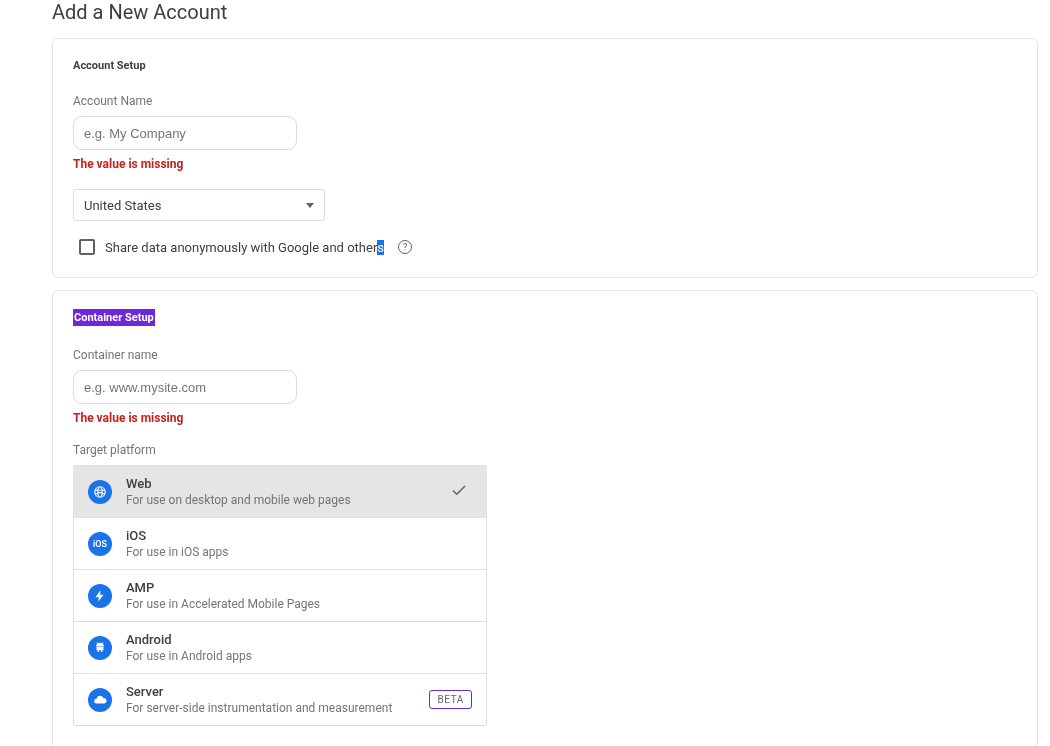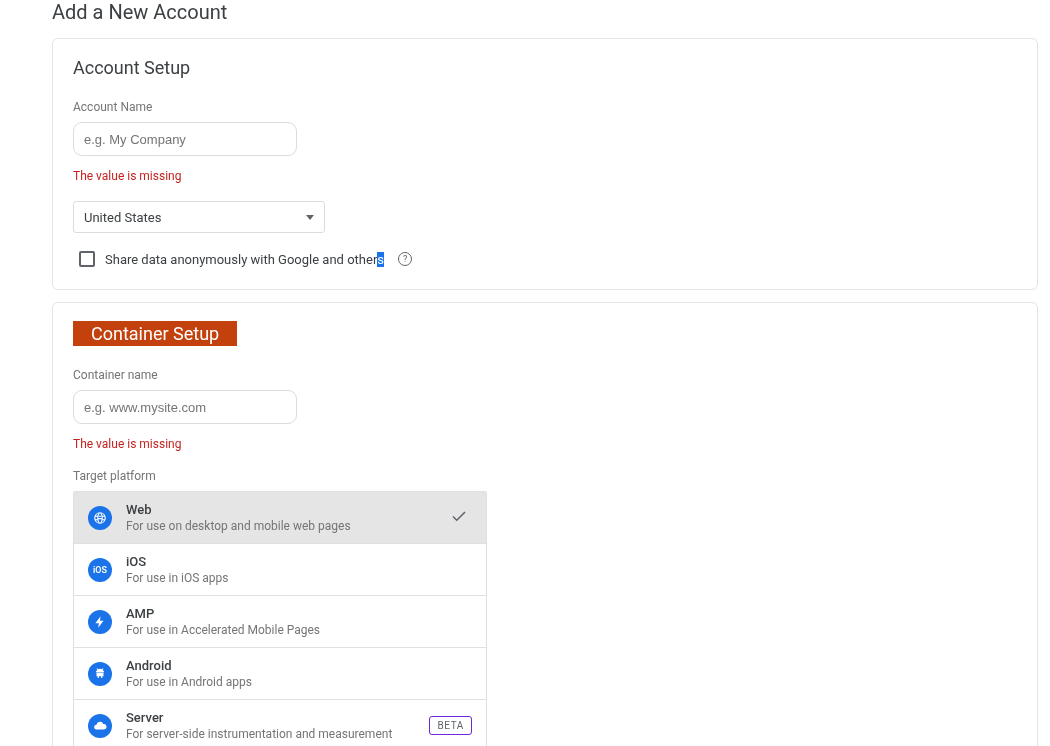--- a/index.html
+++ b/index.html
@@ -18,51 +18,52 @@
     margin: 0 0 14px 52px;
   }
   .card {
     border: 1px solid #e4e4e4;
     border-radius: 6px;
     margin: 0 12px 12px 52px;
     padding: 18px 20px 22px 20px;
     background: #fff;
   }
   .section-title {
-    font-size: 18px;
-    color: #3c4043;
-    font-weight: 400;
+    font-size: 11px;
+    color: #3c4043;
+    font-weight: 700;
     margin-bottom: 22px;
     display: inline-block;
   }
   .section-title.selected {
-    background: #c2410c;
+    background: #6d28d9;
     color: #fff;
-    padding: 2px 18px;
+    padding: 2px 1px;
   }
   .field-label {
     font-size: 12px;
     color: #757575;
     margin-bottom: 8px;
   }
   .text-input {
     width: 224px;
     height: 34px;
     border: 1px solid #dadce0;
     border-radius: 9px;
     padding: 0 10px;
     font-size: 13px;
     color: #3c4043;
     outline: none;
   }
   .text-input::placeholder { color: #757575; }
   .error-text {
     color: #c5221f;
     font-size: 12px;
-    margin-top: 13px;
+    margin-top: 7px;
+    font-weight: bold;
   }
   .field-block { margin-bottom: 18px; }
   .select-box {
     width: 252px;
     height: 32px;
     border: 1px solid #dadce0;
     border-radius: 3px;
     display: flex;
     align-items: center;
     justify-content: space-between;

